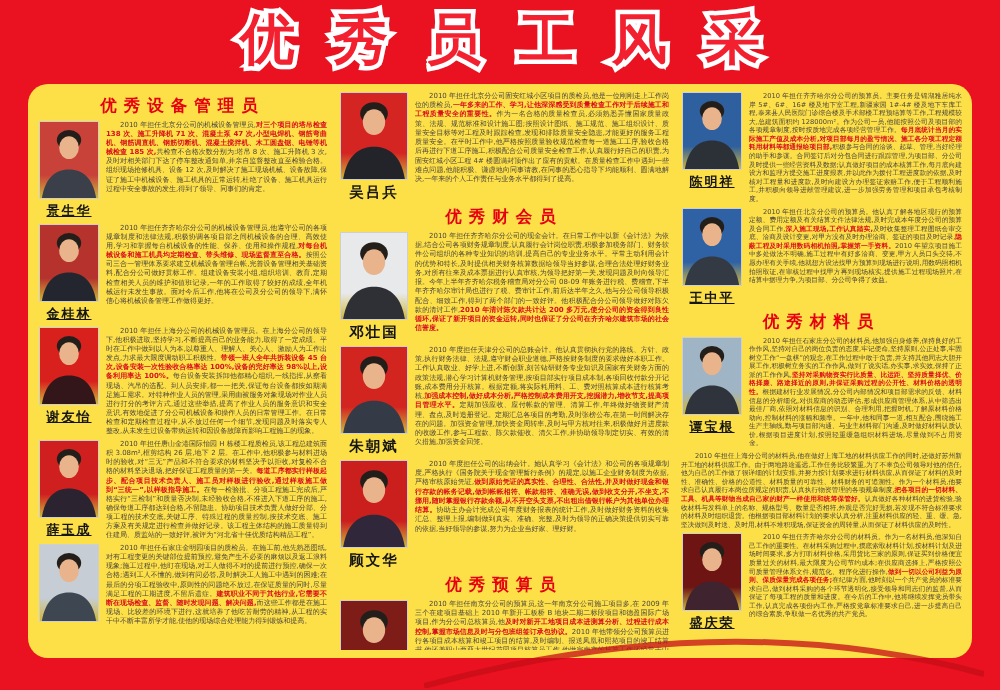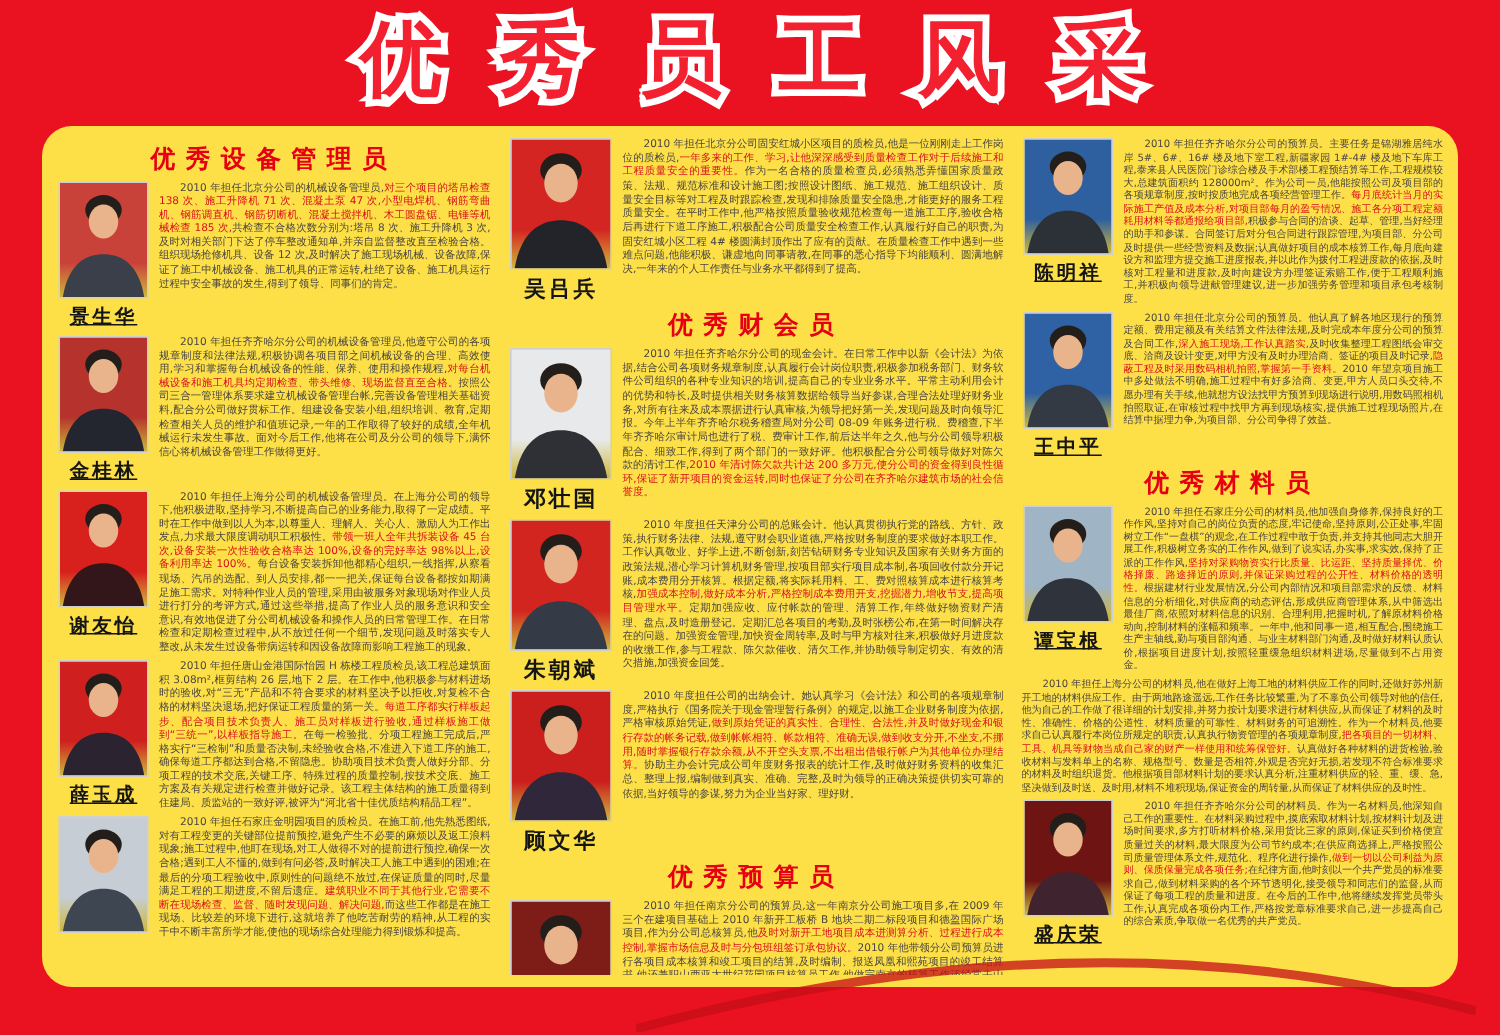--- a/index.html
+++ b/index.html
@@ -47,21 +47,21 @@
   .col1 .photo{width:68px;height:88px;}
   .emp-name{font-weight:bold;color:#151515;margin-top:3px;letter-spacing:2px;white-space:nowrap;}
   .col0 .emp-name,.col2 .emp-name{font-size:13px;text-decoration:underline;}
   .col1 .emp-name{font-size:14.5px;}
   .bio{
     flex:1;color:#4b4540;text-align:justify;text-indent:14px;
   }
   .col0 .bio{font-size:7px;line-height:1.3;}
   .col1 .bio{font-size:7px;line-height:1.32;}
   .col2 .bio{font-size:6.7px;line-height:1.28;}
-  .bio .hl{color:#d8101c;font-weight:normal;}
+  .bio .hl{color:#d8101c;font-weight:bold;}
   
   .bottom-arc{position:absolute;right:16px;bottom:2px;width:560px;height:58px;pointer-events:none;}
 </style>
 </head>
 <body>
 
 <div class="title-wrap">
   <div class="title-layer title-stroke">优秀员工风采</div>
   <div class="title-layer title-fill">优秀员工风采</div>
 </div>

